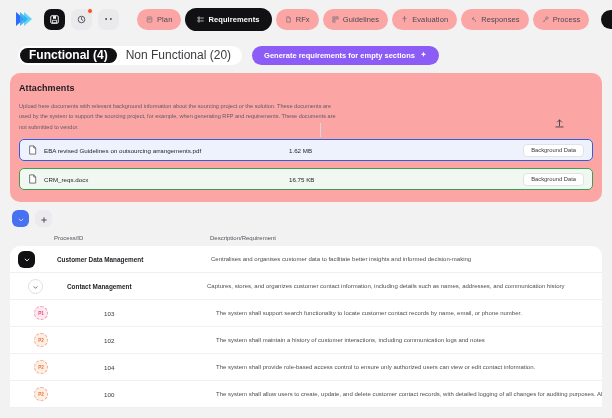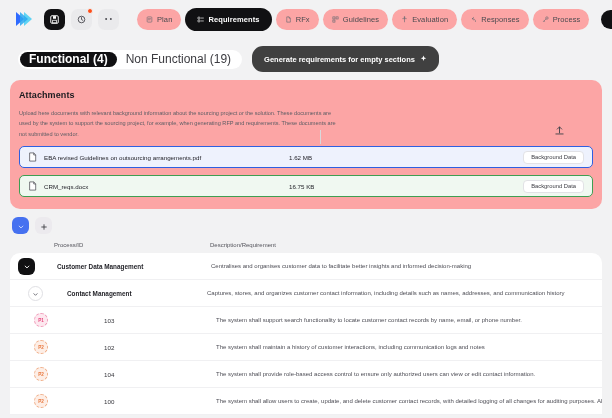--- a/index.html
+++ b/index.html
@@ -108,26 +108,26 @@
     border-radius: 10px;
     color: #3c3c41;
     white-space: nowrap;
   }
   .seg-item.on {
     background: #111113;
     color: #ffffff;
     font-weight: bold;
   }
   .gen-btn {
-    background: #404040;
+    background: #8b5cf6;
     color: #ffffff;
     font-size: 7.5px;
     font-weight: bold;
     border-radius: 11px;
-    height: 26px;
+    height: 19px;
     display: inline-flex;
     align-items: center;
     gap: 5px;
     padding: 0 12px;
     white-space: nowrap;
     border: none;
   }
 
   
   .card {
@@ -391,21 +391,21 @@
 
     <div class="round-dark">
       
     </div>
   </div>
 </div>
 
 <div class="filterrow">
   <div class="seg">
     <div class="seg-item on">Functional (4)</div>
-    <div class="seg-item">Non Functional (19)</div>
+    <div class="seg-item">Non Functional (20)</div>
   </div>
 
   <button class="gen-btn">
     <span>Generate requirements for empty sections</span>
     <span>
       <svg width="7" height="7" viewBox="0 0 12 12">
           <path d="M6 .8l1.3 3.4L10.7 5.5 7.3 6.8 6 10.2 4.7 6.8 1.3 5.5 4.7 4.2z" fill="#fff"></path>
         </svg>
     </span>
   </button>

